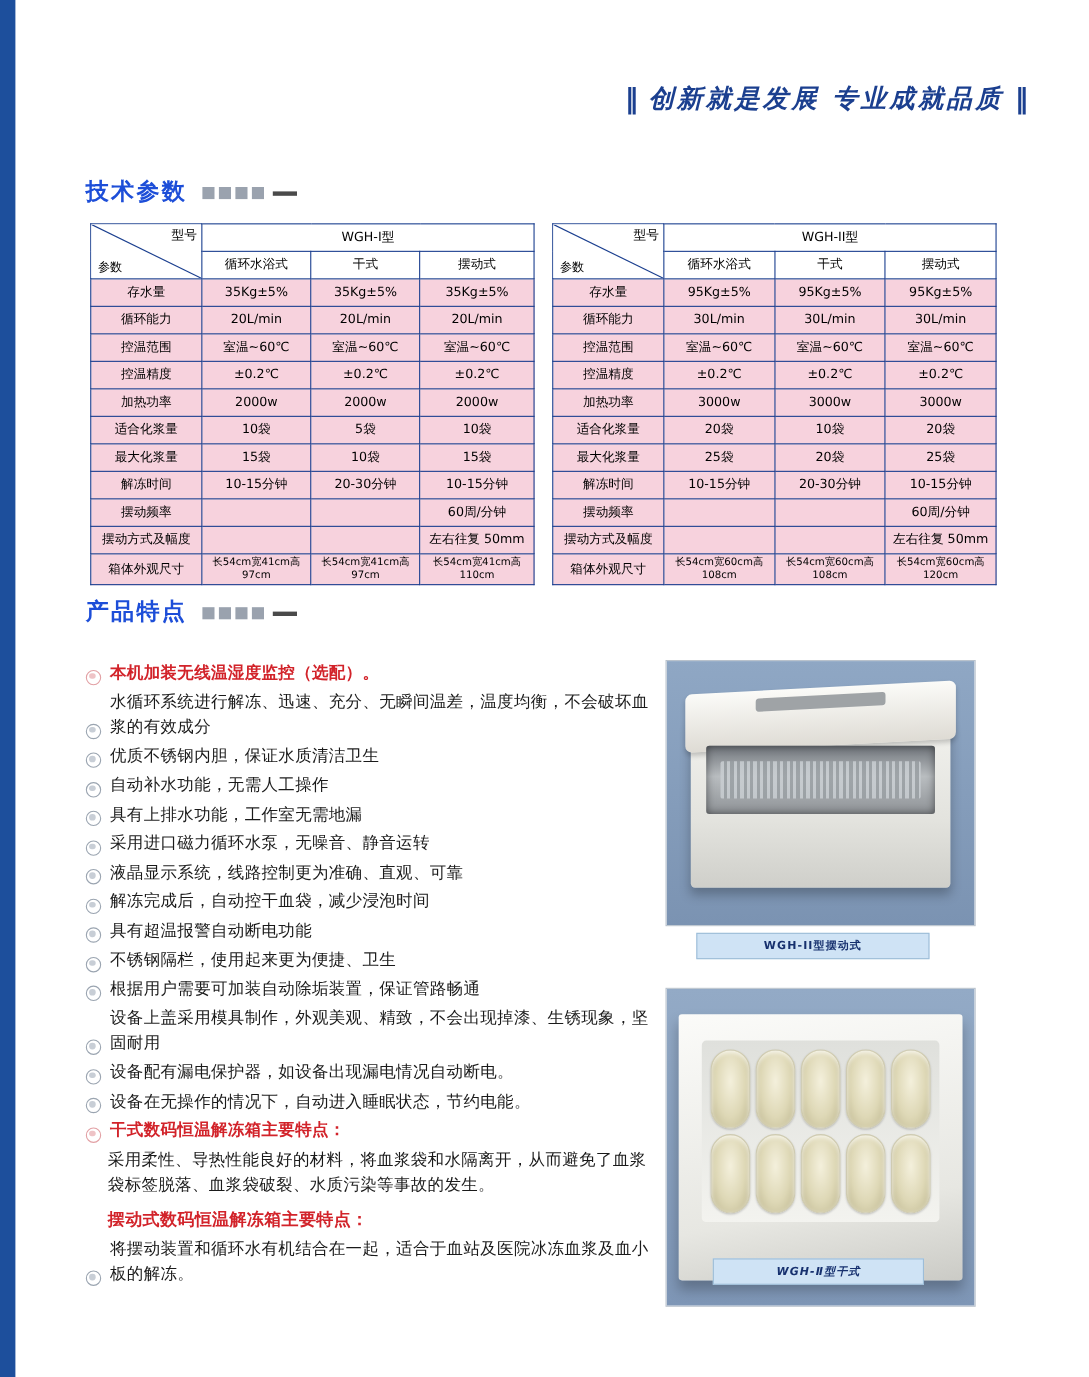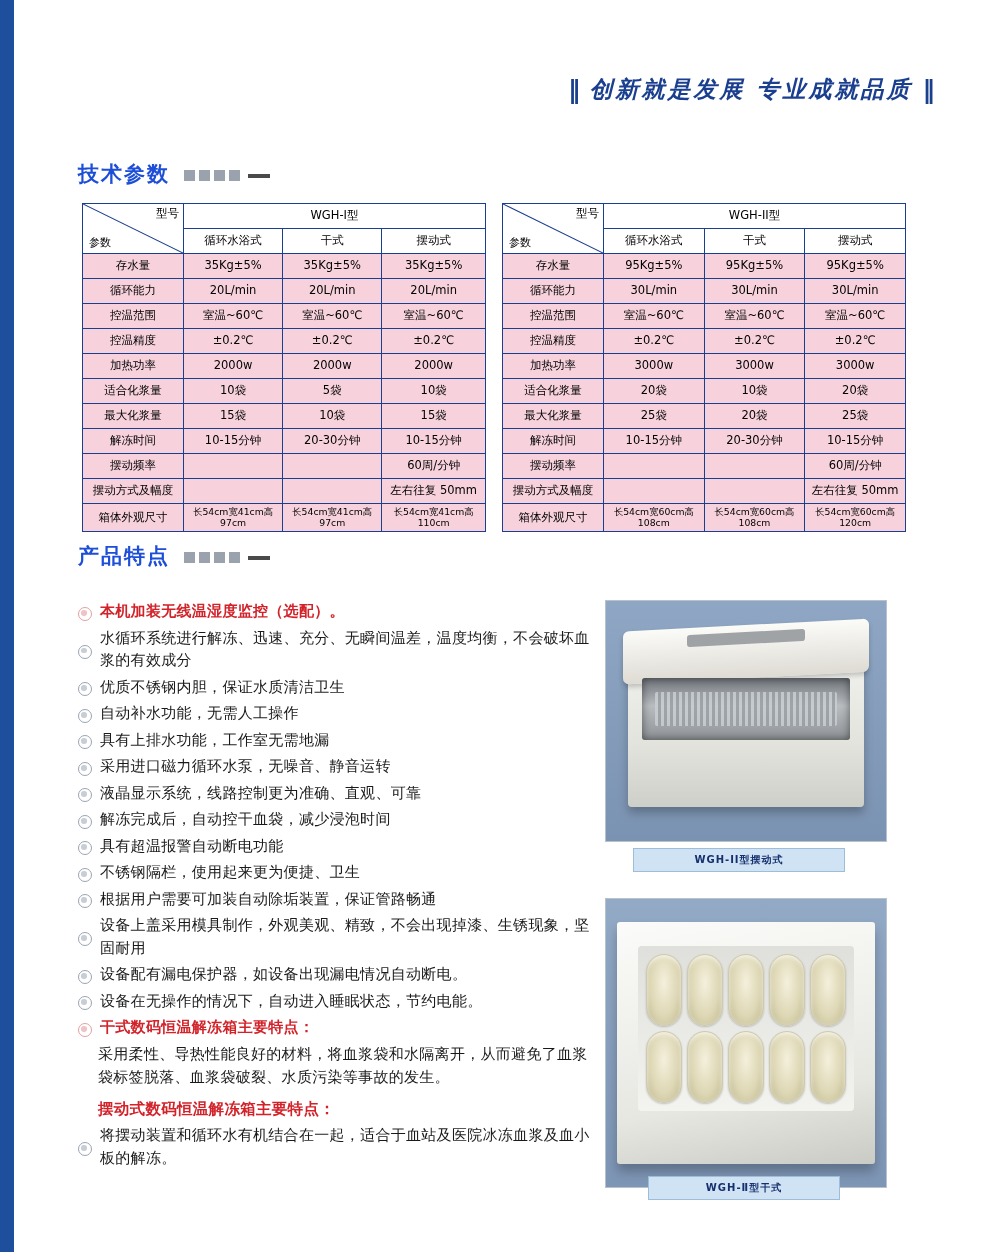--- a/index.html
+++ b/index.html
@@ -55,21 +55,21 @@
   }
   .corner .diag{
     position:absolute;left:0;top:0;width:100%;height:100%;
   }
   .corner .t1{position:absolute;right:4px;top:3px;font-size:11.5px;}
   .corner .t2{position:absolute;left:6px;bottom:3px;font-size:11px;}
   .tiny{font-size:9.3px;}
   
   .features{position:absolute;left:78px;top:600px;width:520px;}
   .feat{
-    display:flex;align-items:center;gap:8px;margin-bottom:4px;
+    display:flex;align-items:flex-end;gap:8px;margin-bottom:4px;
     font-size:15px;color:#1a1a1a;line-height:1.5;letter-spacing:0.3px;
   }
   .feat .bullet{
     flex:0 0 auto;width:12px;height:12px;border:1.6px solid #9aa4b0;border-radius:50%;
     margin-top:5px;position:relative;
   }
   .feat .bullet:after{
     content:"";position:absolute;left:2.2px;top:2.2px;width:5.6px;height:5.6px;
     border-radius:50%;background:#c8ced6;
   }
@@ -438,13 +438,13 @@
           <div class="pouch"></div>
         <div class="pouch"></div>
           <div class="pouch"></div>
           <div class="pouch"></div>
           <div class="pouch"></div>
           <div class="pouch"></div>
       </div>
     </div>
   </div>
 </div>
-<div class="cap" style="left:648px;top:1176px;width:190px;">WGH-Ⅱ型干式</div>
+<div class="cap" style="left:648px;top:1144px;width:190px;font-style:italic;">WGH-Ⅱ型干式</div>
 
 </body></html>

